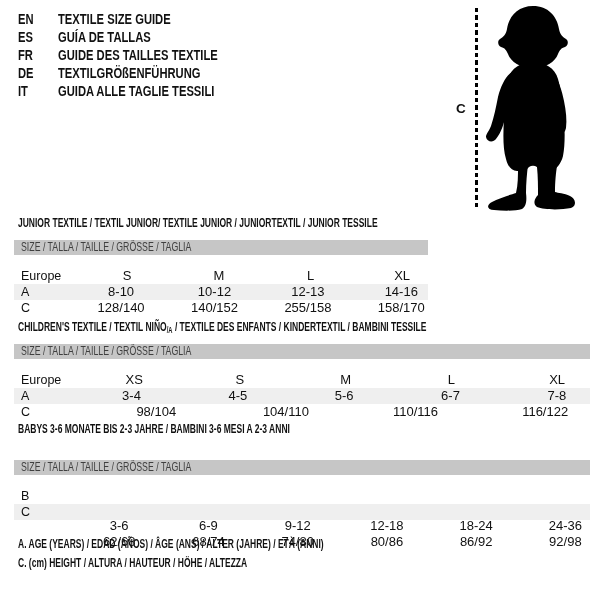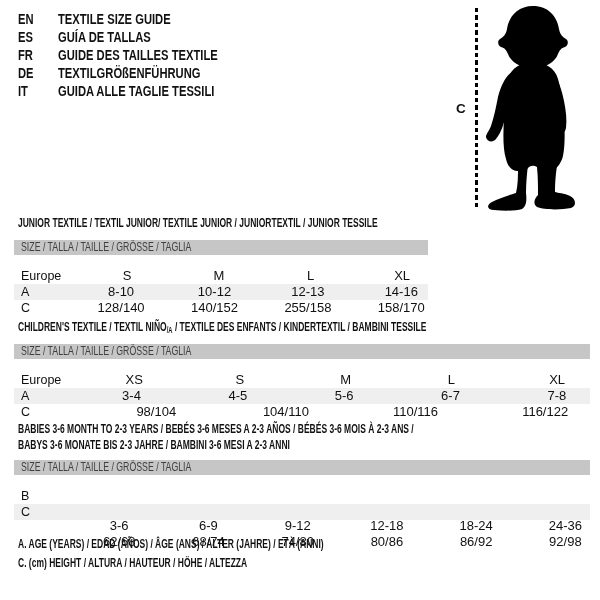--- a/index.html
+++ b/index.html
@@ -126,21 +126,20 @@
     <div class="trow">
       <span class="tlabel">C</span>
       <span class="tcell">98/104</span>
       <span class="tcell">104/110</span>
       <span class="tcell">110/116</span>
       <span class="tcell">116/122</span>
     </div>
   </div>
 
   <div class="section-title st3">
-    <div><span class="cx68">BABIES 3-6 MONTH TO 2-3 YEARS / BEBÉS 3-6 MESES A 2-3 AÑOS / BÉBÉS 3-6 MOIS À 2-3 ANS /</span></div>
     <div><span class="cx68">BABYS 3-6 MONATE BIS 2-3 JAHRE / BAMBINI 3-6 MESI A 2-3 ANNI</span></div>
   </div>
   <div class="table t3">
     <div class="size-bar"><span class="cx73">SIZE / TALLA / TAILLE / GRÖSSE / TAGLIA</span></div>
     <div class="trow">
       <span class="tlabel">B</span>
       <span class="tcell">3-6</span>
       <span class="tcell">6-9</span>
       <span class="tcell">9-12</span>
       <span class="tcell">12-18</span>

